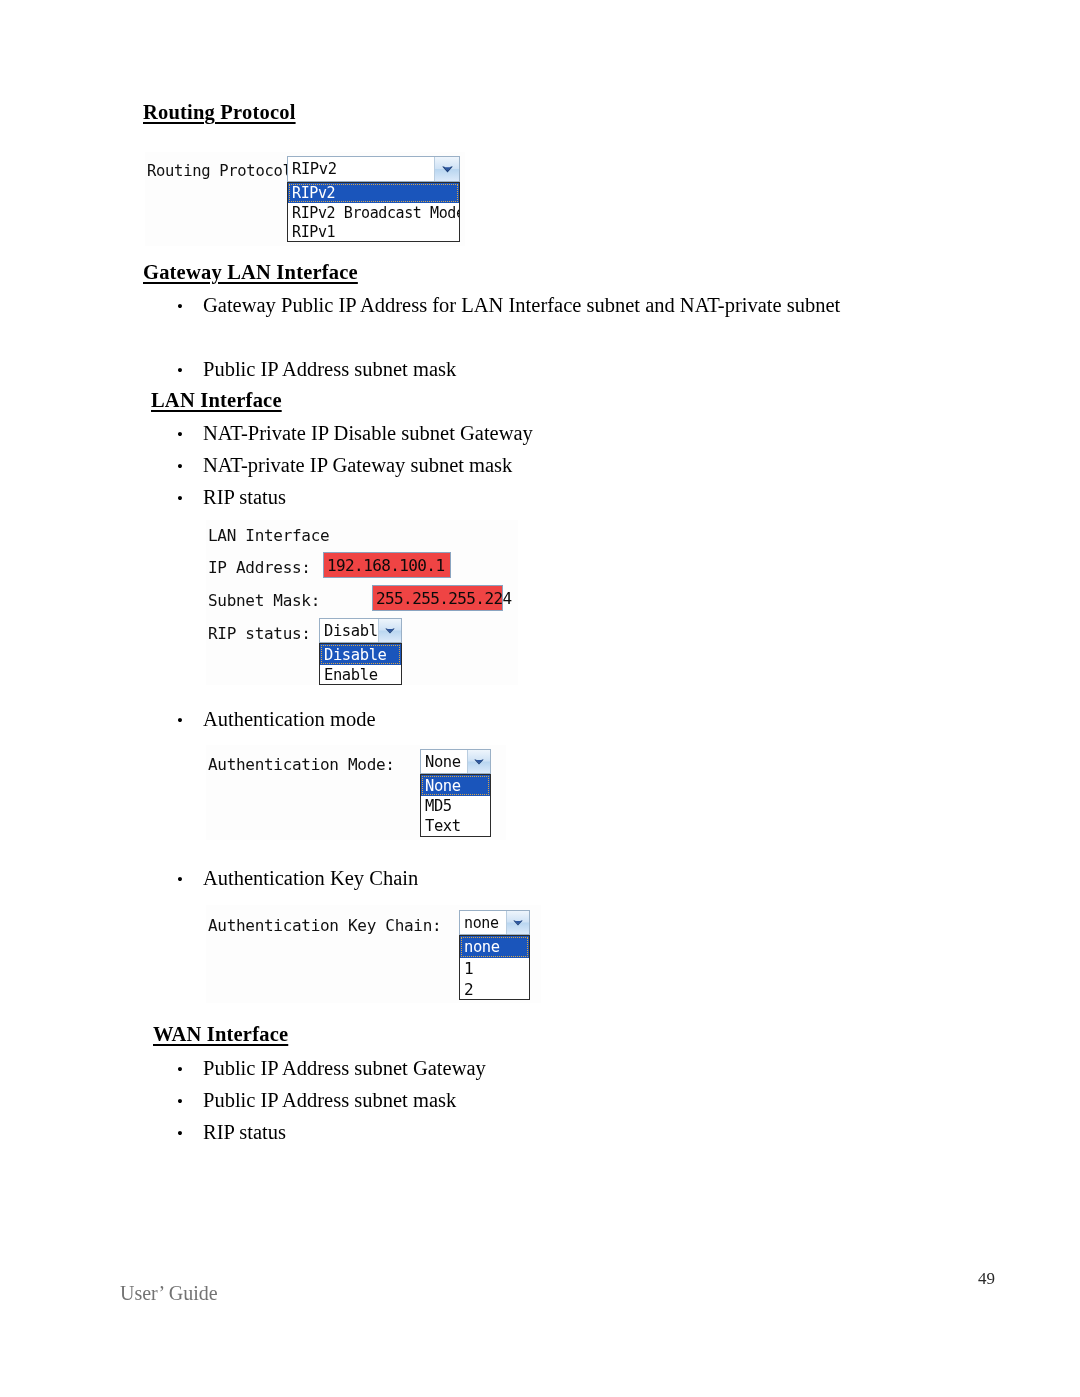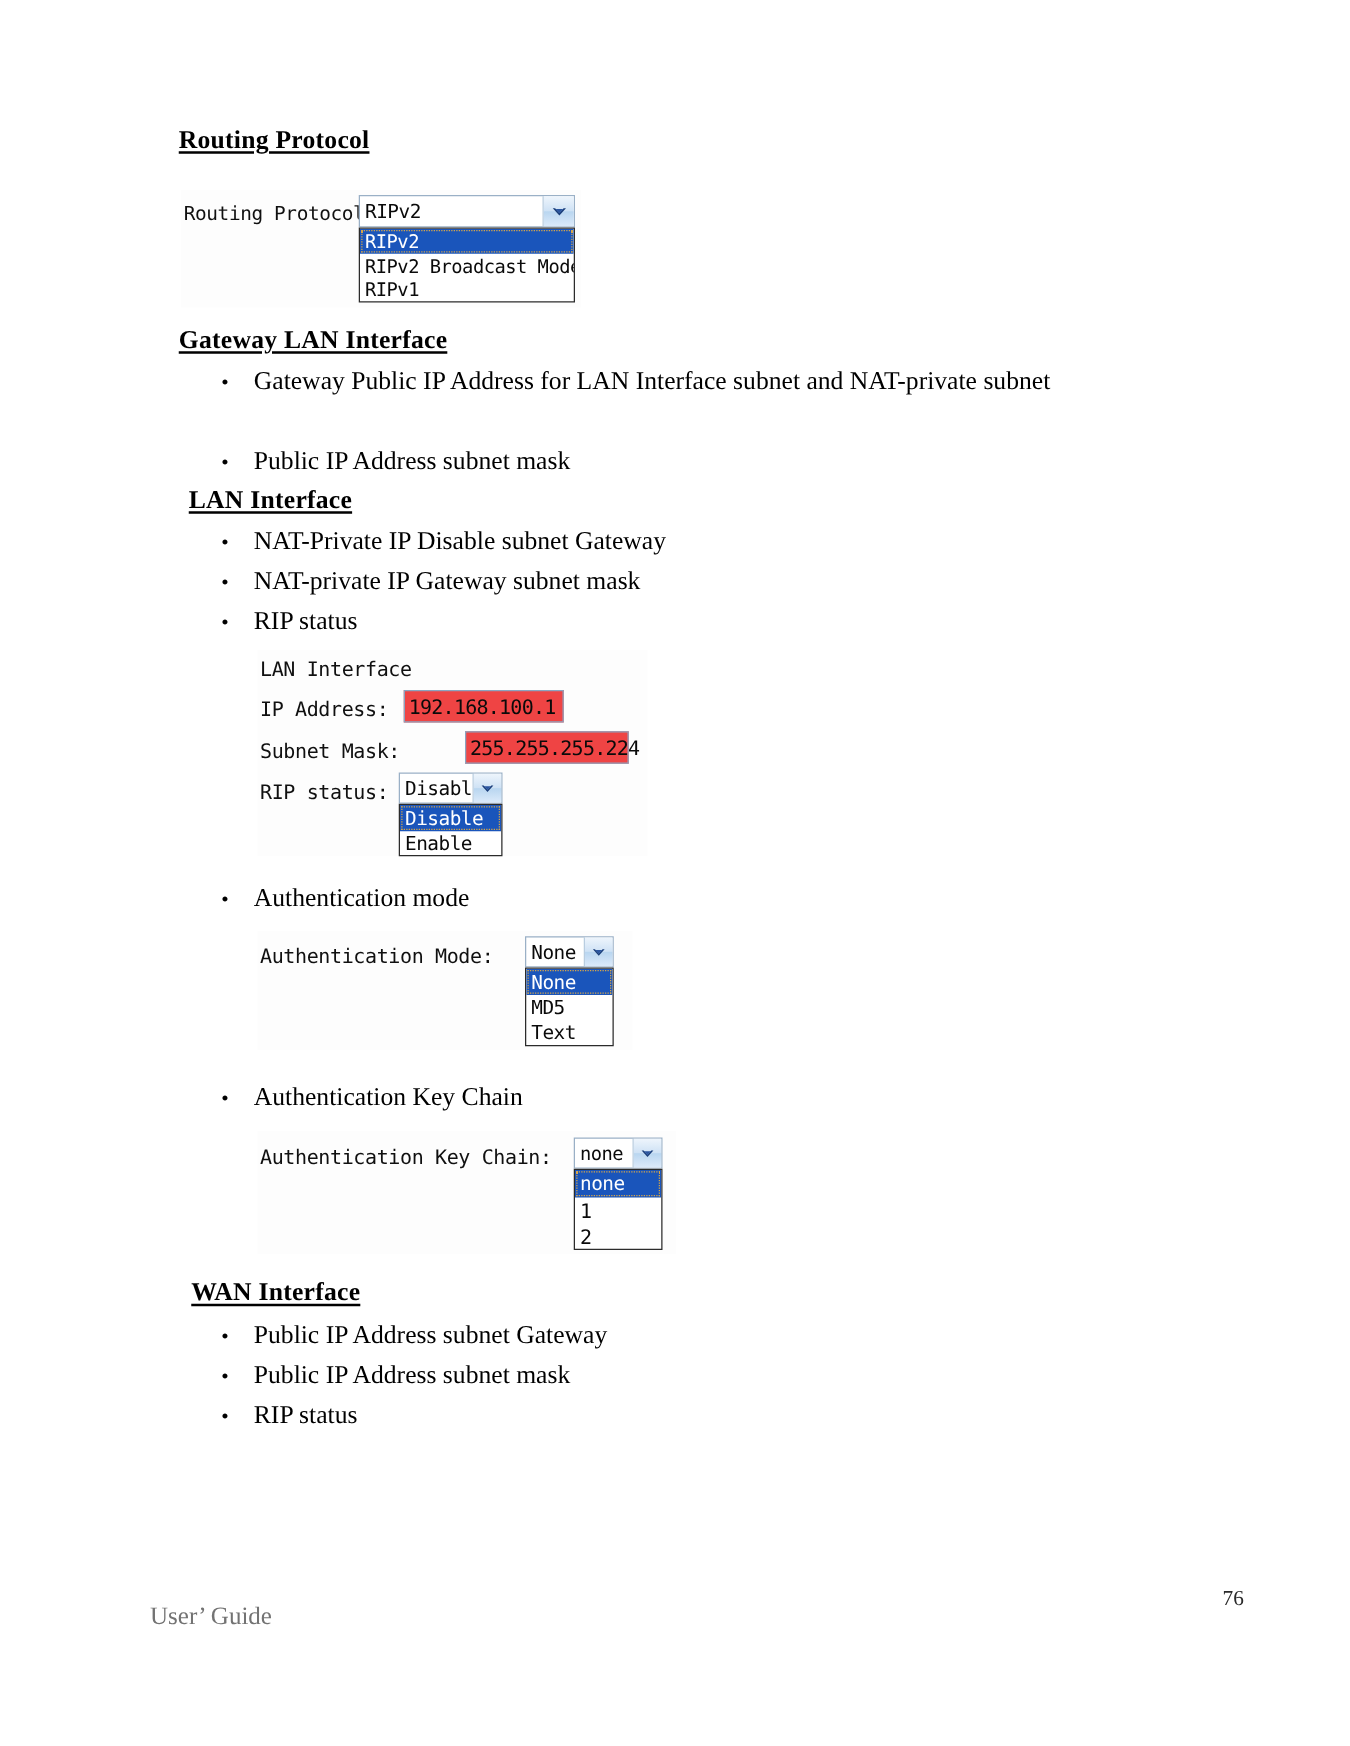--- a/index.html
+++ b/index.html
@@ -298,15 +298,15 @@
   <div class="bullet-line" style="left:177px; top:1088px;">
     <span class="bullet">•</span><span>Public IP Address subnet mask</span>
   </div>
 
   <div class="bullet-line" style="left:177px; top:1120px;">
     <span class="bullet">•</span><span>RIP status</span>
   </div>
 
   <div class="footer-text" style="left:120px; top:1266px;">User’ Guide</div>
 
-  <div class="footer-page" style="left:978px; top:1269px;">76</div>
+  <div class="footer-page" style="left:978px; top:1269px;">49</div>
 
 </div>
 
 </body></html>

